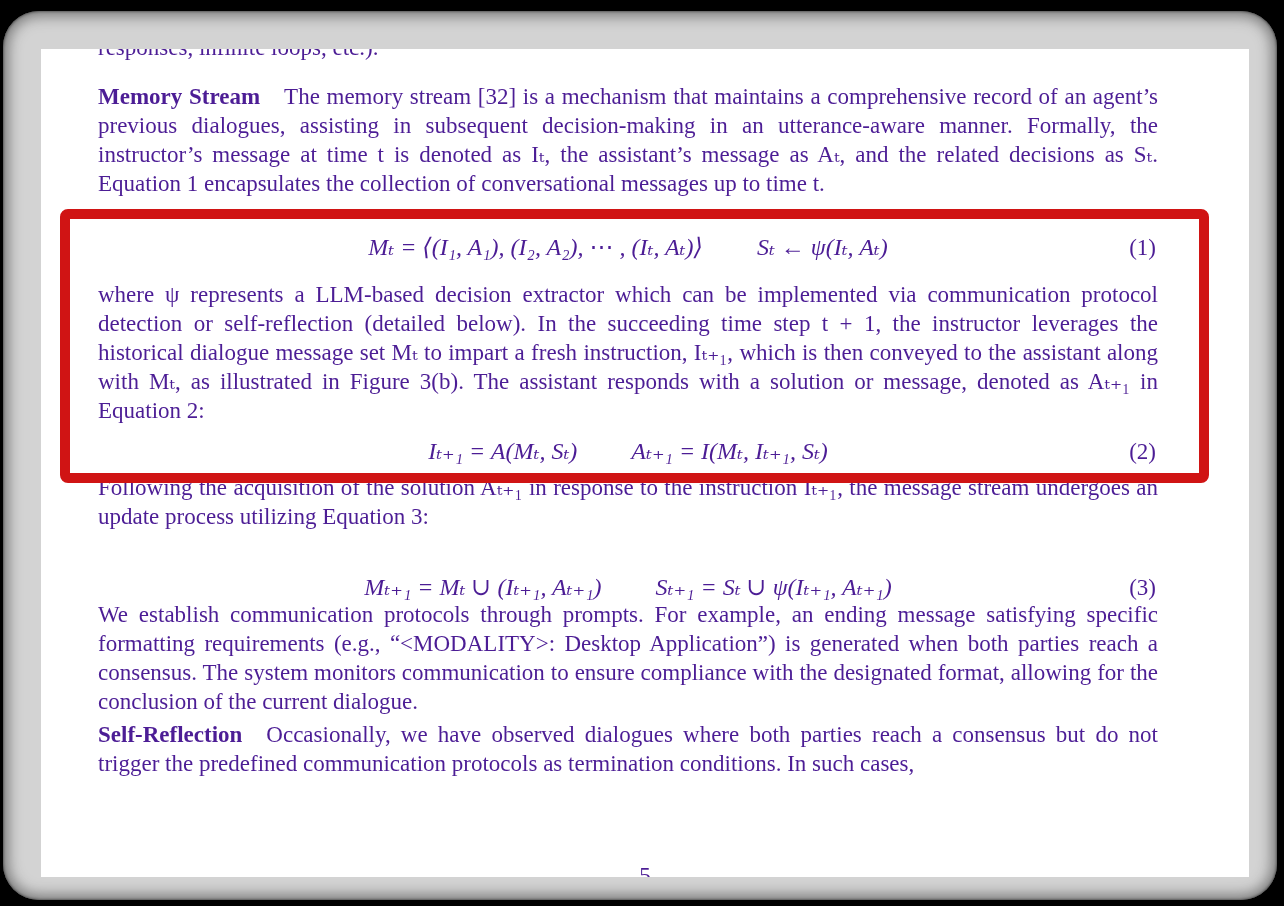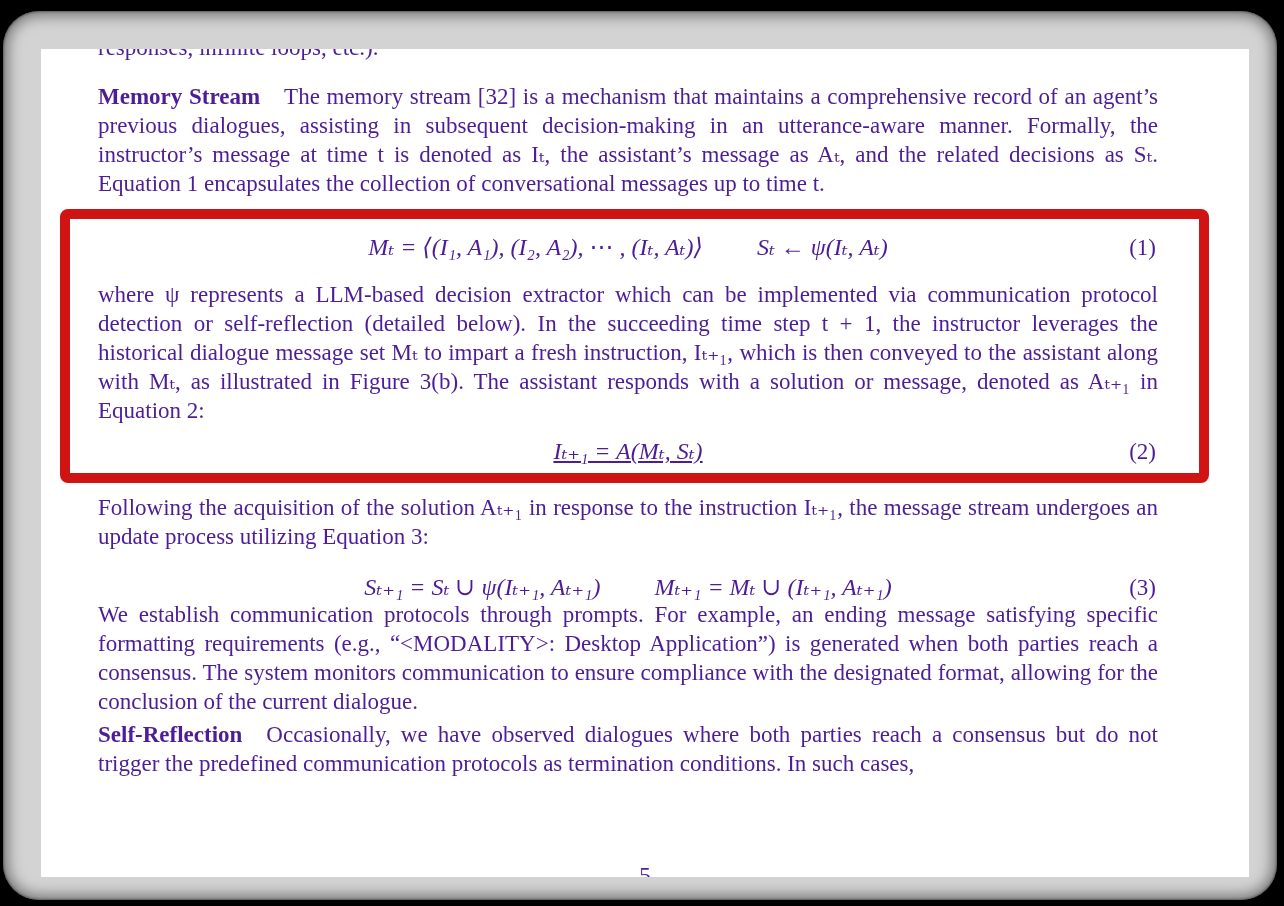--- a/index.html
+++ b/index.html
@@ -26,22 +26,22 @@
   .eq{
     position:absolute;left:57px;width:1060px;height:36px;
     display:flex;justify-content:center;align-items:flex-end;gap:54px;
     font-size:24px;font-style:italic;
   }
   .eq .eq-num{position:absolute;right:2px;font-style:normal;font-size:23px;}
   .p0{top:-16px;}
   .p1{top:33px;}
   .eq1{top:176px;}
   .p2{top:231px;}
-  .eq2{top:380px;text-decoration:underline;}
-  .p3{top:444px;}
+  .eq2{top:380px;}
+  .p3{top:424px;}
   .eq3{top:516px;}
   .p4{top:551px;}
   .p5{top:671px;}
   .annotation-box{
     position:absolute;left:19px;top:160px;width:1149px;height:274px;
     border:10px solid #d01414;border-radius:8px;box-sizing:border-box;
     pointer-events:none;
   }
   .page-number{
     position:absolute;left:0;top:812px;width:1208px;margin:0;
@@ -66,30 +66,31 @@
         <span class="math">Sₜ ← ψ(Iₜ, Aₜ)</span>
         <span class="eq-num">(1)</span>
       </div>
 
       <p class="para p2">
         <span>where ψ represents a LLM-based decision extractor which can be implemented via communication protocol detection or self-reflection (detailed below). In the succeeding time step t + 1, the instructor leverages the historical dialogue message set Mₜ to impart a fresh instruction, Iₜ₊₁, which is then conveyed to the assistant along with Mₜ, as illustrated in Figure 3(b). The assistant responds with a solution or message, denoted as Aₜ₊₁ in Equation 2:</span>
       </p>
 
       <div class="eq eq2">
         <span class="math">Iₜ₊₁ = A(Mₜ, Sₜ)</span>
+        <span class="math">Aₜ₊₁ = I(Mₜ, Iₜ₊₁, Sₜ)</span>
         <span class="eq-num">(2)</span>
       </div>
 
       <p class="para p3">
         <span>Following the acquisition of the solution Aₜ₊₁ in response to the instruction Iₜ₊₁, the message stream undergoes an update process utilizing Equation 3:</span>
       </p>
 
       <div class="eq eq3">
+        <span class="math">Mₜ₊₁ = Mₜ ∪ (Iₜ₊₁, Aₜ₊₁)</span>
         <span class="math">Sₜ₊₁ = Sₜ ∪ ψ(Iₜ₊₁, Aₜ₊₁)</span>
-        <span class="math">Mₜ₊₁ = Mₜ ∪ (Iₜ₊₁, Aₜ₊₁)</span>
         <span class="eq-num">(3)</span>
       </div>
 
       <p class="para p4">
         <span>We establish communication protocols through prompts. For example, an ending message satisfying specific formatting requirements (e.g., “&lt;MODALITY&gt;: Desktop Application”) is generated when both parties reach a consensus. The system monitors communication to ensure compliance with the designated format, allowing for the conclusion of the current dialogue.</span>
       </p>
 
       <p class="para p5">
         <b>Self-Reflection</b><span>Occasionally, we have observed dialogues where both parties reach a consensus but do not trigger the predefined communication protocols as termination conditions. In such cases,</span>
       </p>

